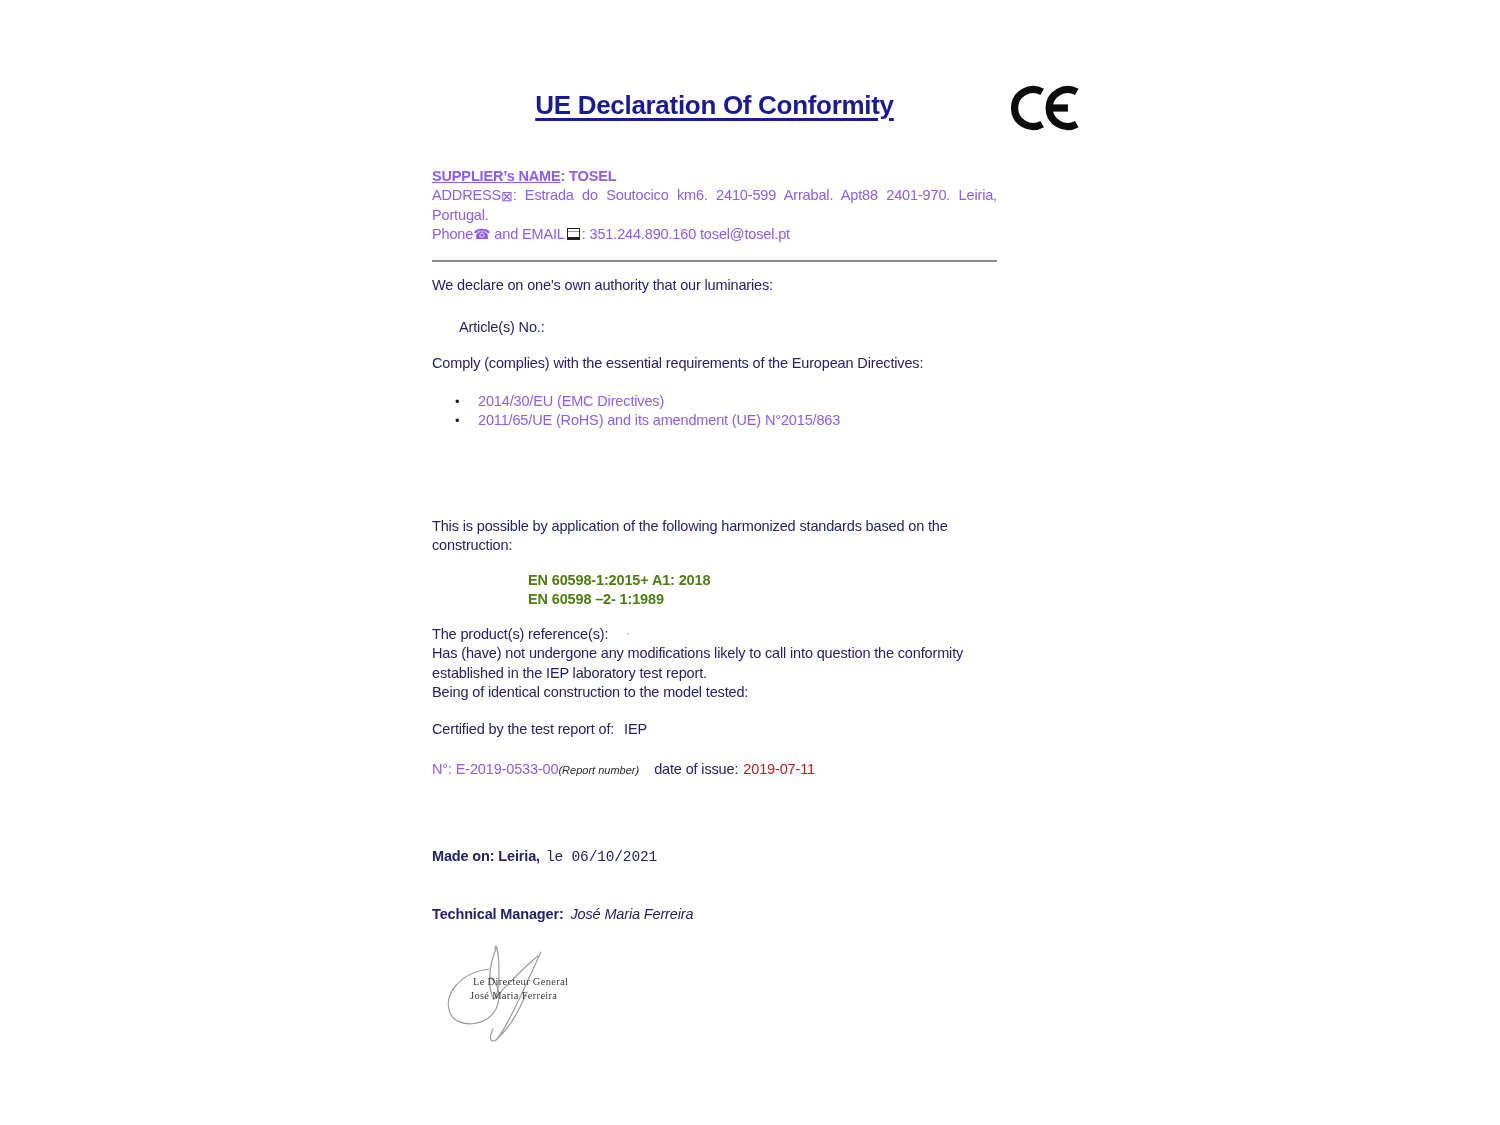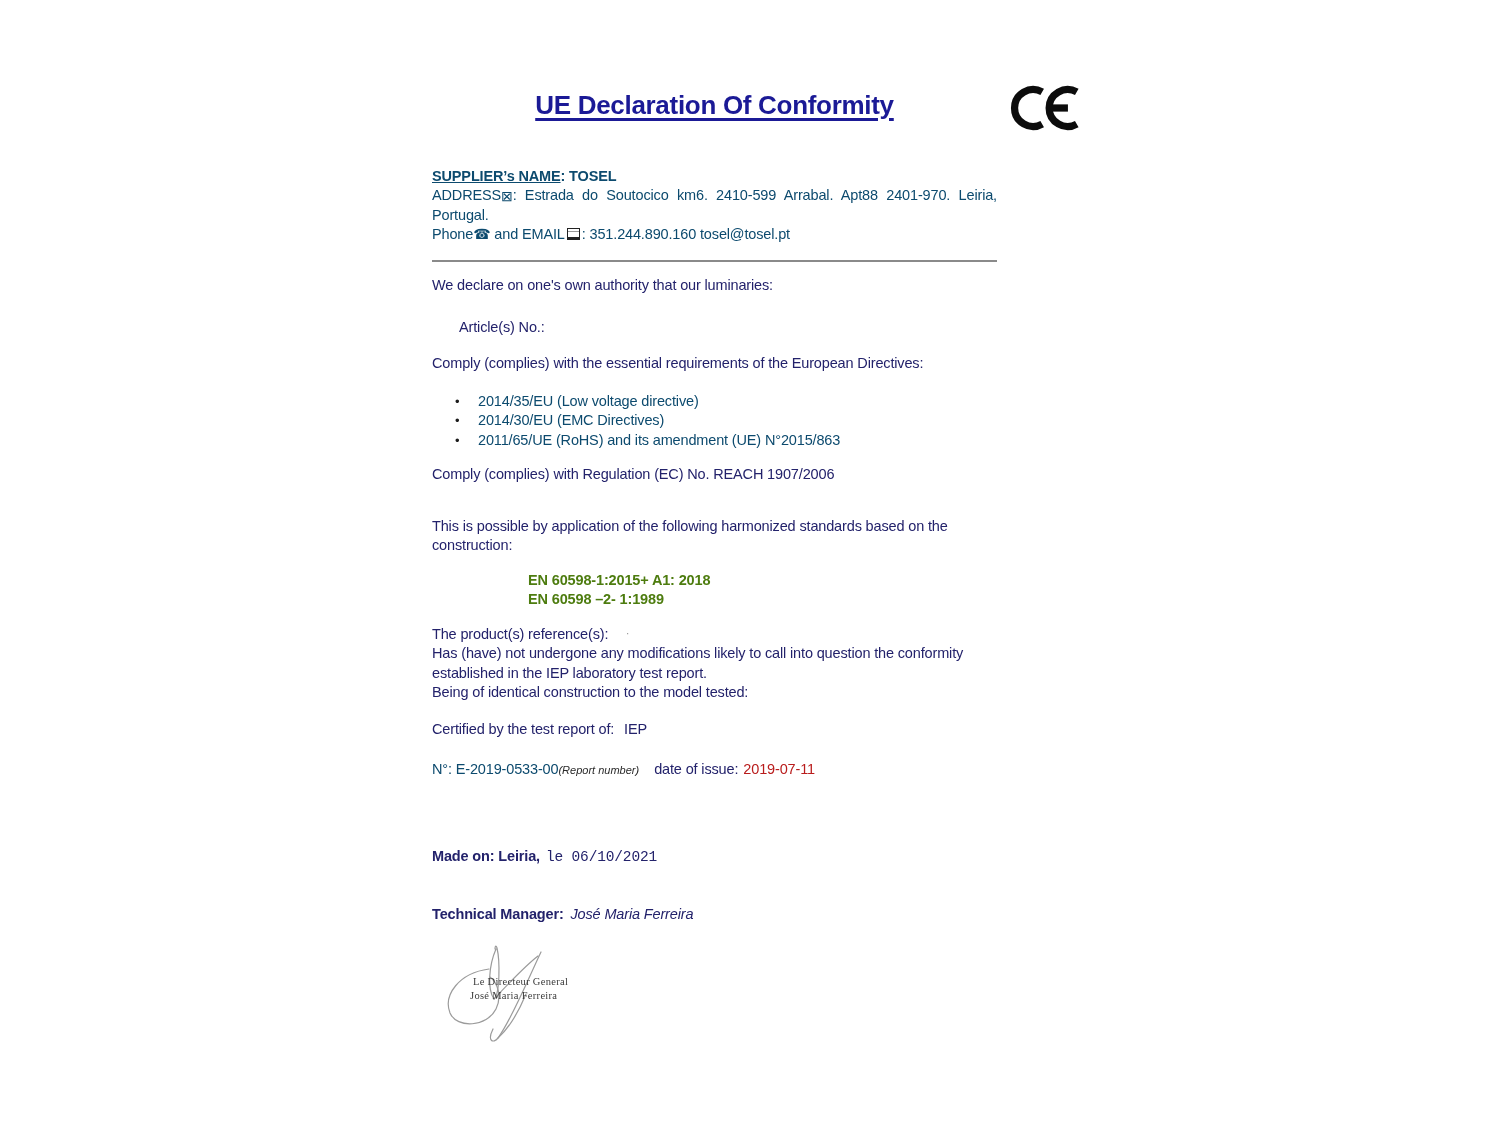--- a/index.html
+++ b/index.html
@@ -1,21 +1,21 @@
 <!DOCTYPE html>
 <html><head>
 <meta charset="utf-8">
 <style>
   html,body { margin:0; padding:0; background:#ffffff; }
   body { width:1500px; height:1125px; font-family:"Liberation Sans", sans-serif; }
   .page { position:relative; width:1500px; height:1125px; background:#fff; overflow:hidden; }
   .abs { position:absolute; }
 
   .navy  { color:#23226b; }
-  .black { color:#0c4a6e; }
+  .black { color:#8b5cf6; }
   .b { font-weight:bold; }
   .i { font-style:italic; }
 
   .doc-title {
     left:432px; top:90px; width:565px;
     text-align:center;
     font-size:26px; font-weight:bold; letter-spacing:-0.3px;
     color:#1b1a96;
     text-decoration:underline;
     text-decoration-thickness:2.5px;
@@ -83,31 +83,27 @@
   <div class="abs rule"></div>
 
   <div class="abs body-text navy" style="left:432px; top:276px;">We declare on one's own authority that our luminaries:</div>
 
   <div class="abs body-text navy" style="left:432px; top:318px;margin-left:27px;">Article(s) No.:</div>
 
   <div class="abs body-text navy" style="left:432px; top:354px;">Comply (complies) with the essential requirements of the European Directives:</div>
 
   <div class="abs body-text black" style="left:455px; top:392px;">
     <div class="bullet-row">
-      <span>2014/35/EU (Low voltage directive)</span>
-    </div>
-    <div class="bullet-row">
       <span>2014/30/EU (EMC Directives)</span>
     </div>
     <div class="bullet-row">
       <span>2011/65/UE (RoHS) and its amendment (UE) N°2015/863</span>
     </div>
   </div>
 
-  <div class="abs body-text navy" style="left:432px; top:465px;">Comply (complies) with Regulation (EC) No. REACH 1907/2006</div>
 
   <div class="abs body-text navy pre" style="left:432px; top:517px; width:600px;">This is possible by application of the following harmonized standards based on the
 construction:</div>
 
   <div class="abs body-text" style="left:528px; top:571px;">
     <div class="standards-line">EN 60598-1:2015+ A1: 2018</div>
     <div class="standards-line">EN 60598 –2- 1:1989</div>
   </div>
 
   <div class="abs body-text navy pre" style="left:432px; top:625px; width:620px; line-height:19.3px;">The product(s) reference(s):

